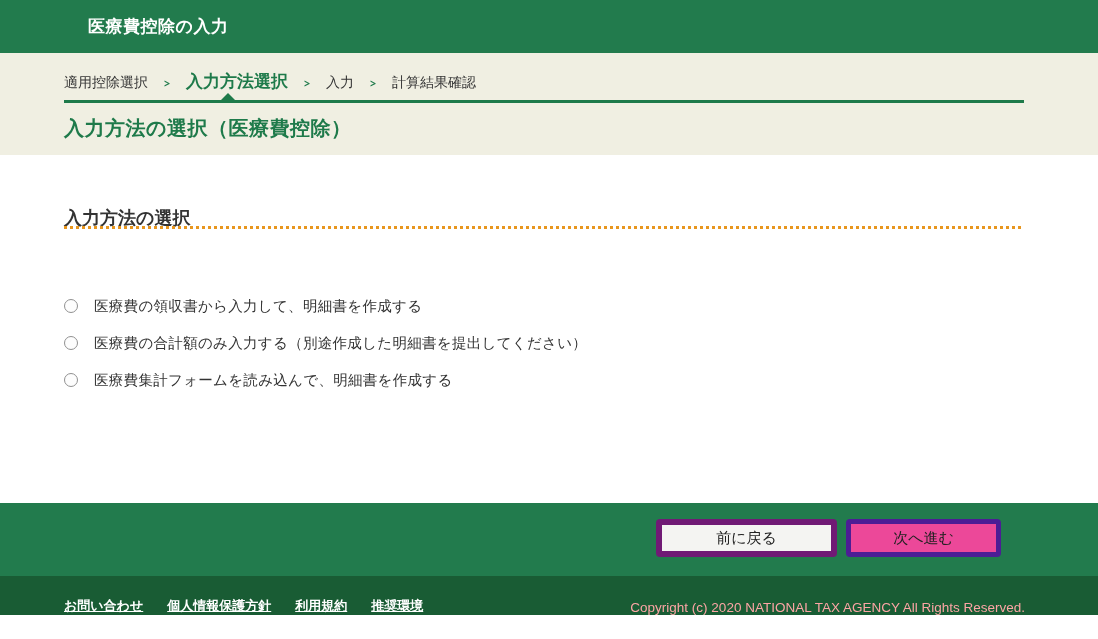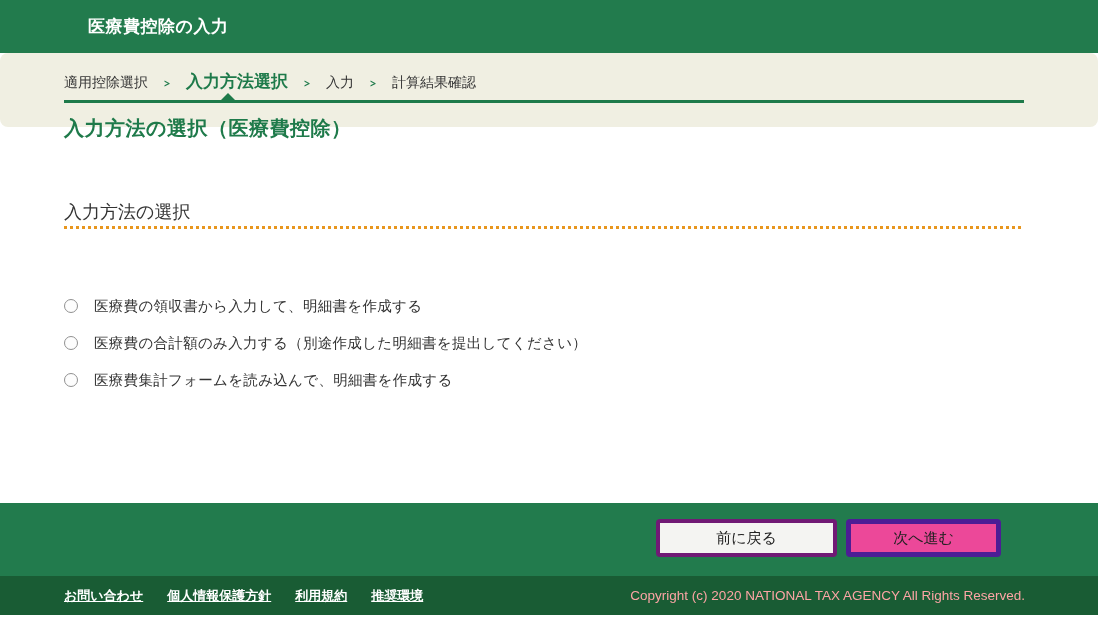--- a/index.html
+++ b/index.html
@@ -15,23 +15,22 @@
   .appbar {
     position:absolute; top:0; left:0; width:1098px; height:53px;
     background:#227b4d;
     display:flex; align-items:center;
     padding-left:88px;
   }
   .appbar-title { color:#ffffff; font-size:17px; font-weight:bold; letter-spacing:.5px; }
 
   
   .band {
-    position:absolute; top:53px; left:0; width:1098px; height:74px;
+    position:absolute; top:53px; left:0; width:1098px; height:102px;
     background:#f0efe2;
-    border-radius:8px;
   }
   .breadcrumb {
     position:absolute; left:64px; top:17px;
     display:flex; align-items:baseline; gap:13px;
     font-size:14px; color:#333333;
   }
   .bc-sep { color:#1e7a4a; font-size:12px; font-weight:bold; transform:scaleX(.8); }
   .bc-current { color:#1e7a4a; font-size:17px; font-weight:bold; }
   .bc-line {
     position:absolute; left:64px; top:47px; width:960px; height:3px;
@@ -46,22 +45,22 @@
   }
   .page-title {
     position:absolute; left:64px; top:62px;
     font-size:20px; font-weight:bold; color:#1e7a4a;
     letter-spacing:.5px;
   }
 
   
   .main { position:absolute; top:155px; left:0; width:1098px; height:348px; background:#ffffff; }
   .section-heading {
-    position:absolute; left:64px; top:45px;
-    font-size:18px; color:#333333; font-weight:400;
+    position:absolute; left:64px; top:51px;
+    font-size:18px; color:#333333; font-weight:700;
   }
   .dotted-rule {
     position:absolute; left:64px; top:71px; width:960px; height:3px;
     background:repeating-linear-gradient(90deg,#e8961e 0 3px,transparent 3px 6px);
   }
   .help-row {
     position:absolute; left:64px; top:106px;
     display:flex; align-items:center; gap:7px; height:18px;
   }
   .help-link {
@@ -84,28 +83,28 @@
     position:absolute; top:503px; left:0; width:1098px; height:73px;
     background:#227b4d;
   }
   .btn {
     position:absolute; top:16px; height:38px;
     display:flex; align-items:center; justify-content:center;
     font-size:15px; font-weight:500; color:#222222;
     border-radius:4px; cursor:pointer;
     font-family:"Liberation Sans","DejaVu Sans",sans-serif;
   }
-  .btn-back { left:656px; width:181px; background:#f4f4f2; border:4px solid #701a75; }
+  .btn-back { left:656px; width:181px; background:#f4f4f2; border:6px solid #701a75; }
   .btn-next { left:846px; width:155px; background:#ec4899; border:5px solid #4c1d95; }
 
   
   .footer {
     position:absolute; top:576px; left:0; width:1098px; height:39px;
     background:#195c34;
-    display:flex; align-items:center;
+    display:flex; align-items:flex-end;
     padding:0 73px 0 64px;
   }
   .footer-links { display:flex; gap:24px; }
   .footer-link {
     color:#ffffff; font-size:13px; font-weight:bold;
     text-decoration:underline; cursor:pointer; white-space:nowrap;
   }
   .copyright {
     margin-left:auto; color:#fca5a5; font-size:13.5px; white-space:nowrap;
   }

